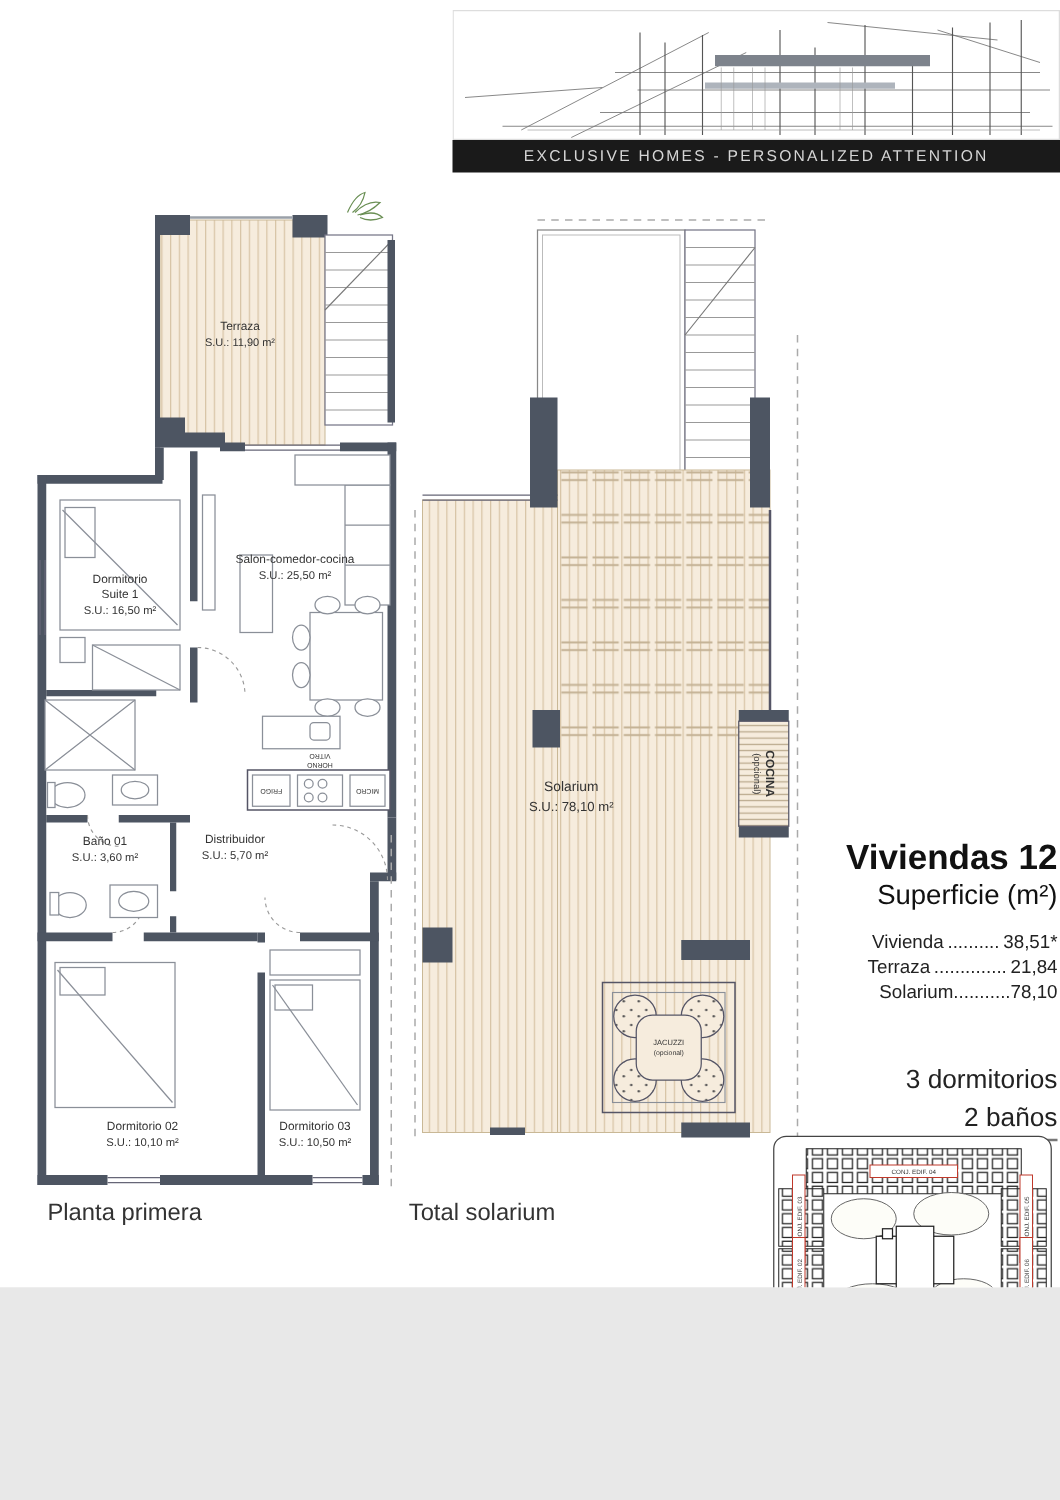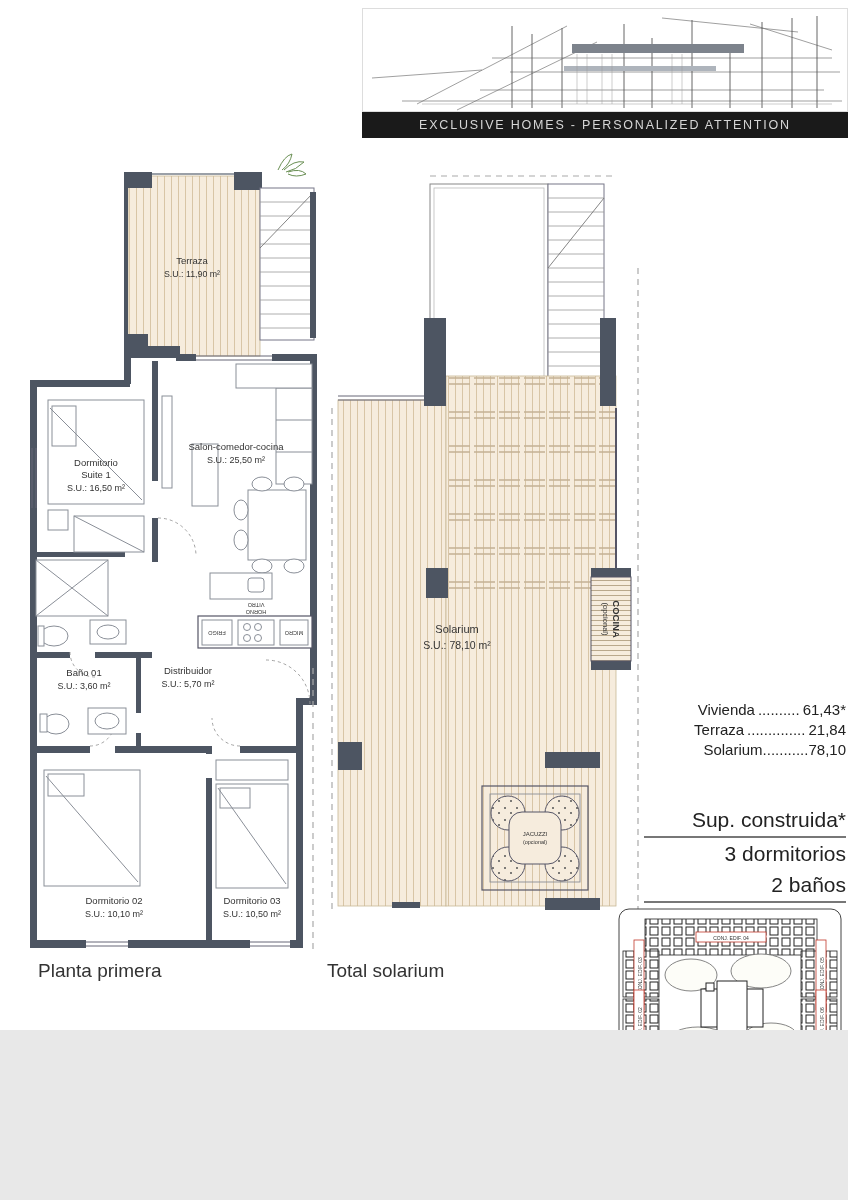--- a/index.html
+++ b/index.html
@@ -7,21 +7,21 @@
         font-family:"Liberation Sans",sans-serif;overflow:hidden;}
   svg text{font-family:"Liberation Sans",sans-serif;fill:#333;}
   
   .header{position:absolute;left:362px;top:8px;width:486px;height:130px;background:#fff;}
   .header .band{position:absolute;left:0;bottom:0;width:100%;height:26px;background:#1a1a1a;
     color:#d6d6d6;font-size:12.5px;letter-spacing:1.8px;display:flex;align-items:center;justify-content:center;}
   
   .info{position:absolute;left:644px;top:670px;width:202px;color:#111;}
   .info-title{font-size:28px;font-weight:bold;text-align:right;}
   .info-sub{font-size:22px;text-align:right;margin-top:1px;}
-  .rows{margin-top:30px;font-size:15px;color:#222;}
+  .rows{margin-top:15px;font-size:15px;color:#222;}
   .row{display:flex;justify-content:flex-end;line-height:20px;white-space:pre;}
   .row .lbl{}
   .row .dots{margin:0 3px;}
   .total-row{display:flex;justify-content:space-between;font-weight:bold;font-size:23px;
     padding:2px 2px 2px 16px;}
   .sol-row{display:flex;justify-content:flex-end;font-size:15px;line-height:20px;white-space:pre;}
   .summary{margin-top:44px;font-size:21px;text-align:right;line-height:31px;color:#222;}
   .summary .u{border-bottom:2px solid #777;padding-bottom:1px;}
   
   .caption{position:absolute;top:960px;font-size:19px;color:#333;}
@@ -311,39 +311,40 @@
       <text x="213" y="676" font-size="5.5" text-anchor="middle">(opcional)</text>
     </g>
 
     <g text-anchor="middle">
       <text x="135" y="465" font-size="11">Solarium</text>
       <text x="135" y="481" font-size="10.5">S.U.: 78,10 m²</text>
     </g>
   </svg>
 
   <div class="info">
+    <div class="info-title">Viviendas 12</div>
+    <div class="info-sub">Superficie (m²)</div>
     <div class="rows">
       <div class="row">
         <span class="lbl">Vivienda</span>
         <span class="dots">..........</span>
-        <span class="val">61,43*</span>
+        <span class="val">38,51*</span>
       </div>
       <div class="row">
         <span class="lbl">Terraza</span>
         <span class="dots">..............</span>
         <span class="val">21,84</span>
       </div>
       <div class="sol-row">
         <span class="lbl">Solarium</span>
         <span class="dots">...........</span>
         <span class="val">78,10</span>
       </div>
     </div>
     <div class="summary">
-      <div class="u">Sup. construida*</div>
       <div>3 dormitorios</div>
       <div class="u">2 baños</div>
     </div>
   </div>
 
   <svg class="plan" style="left:613px;top:893px" width="235" height="225" viewBox="0 0 235 225">
     <defs>
       <pattern id="teeth" width="12" height="11" patternUnits="userSpaceOnUse">
         <rect width="12" height="11" fill="#fff"></rect>
         <rect x="1" y="1" width="8" height="8" fill="#fff" stroke="#222" stroke-width="1"></rect>

